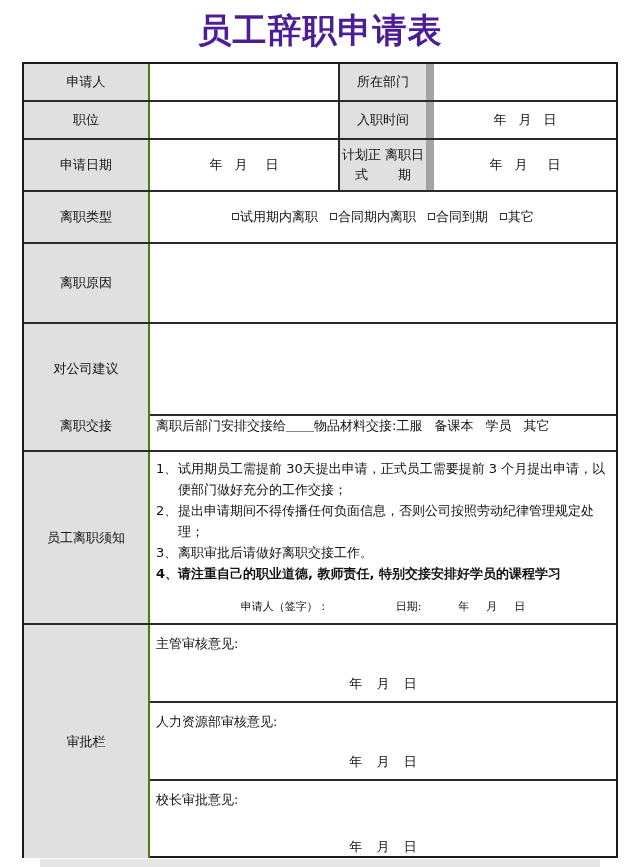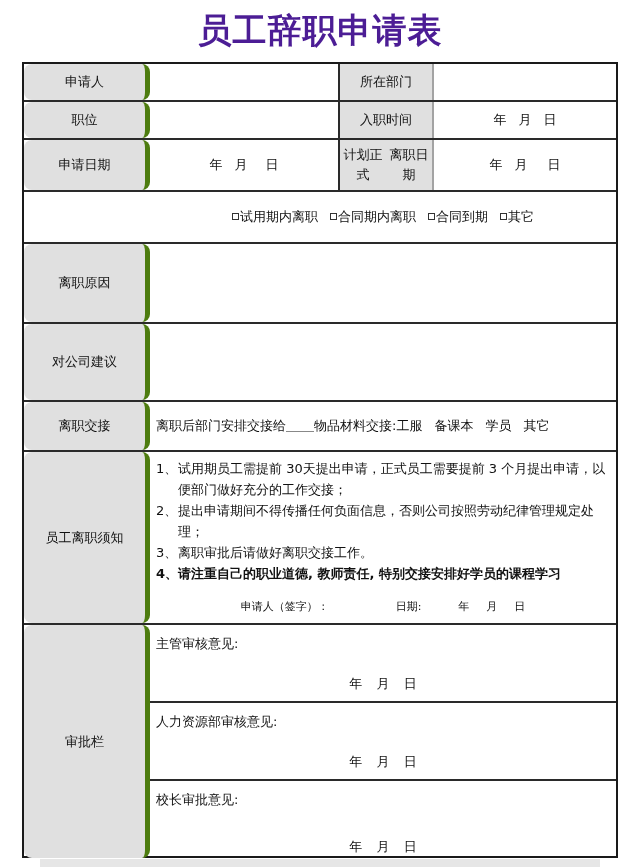--- a/index.html
+++ b/index.html
@@ -10,23 +10,23 @@
     font-size: 34px; font-weight: bold; letter-spacing: 1px; color: #4c1d95;
   }
   .form {
     position: absolute; left: 22px; top: 62px; width: 596px; height: 796px;
     border: 2px solid #1a1a1a;
   }
   .row { position: absolute; left: 0; width: 592px; border-bottom: 2px solid #2a2a2a; }
   .row.last { border-bottom: none; }
   .cell { position: absolute; top: 0; height: 100%; display: flex; align-items: center; justify-content: center; font-size: 13px; }
   .lbl { background: #e0e0e0; }
-  .c1 { left: 0; width: 126px; border-right: 5px solid #4d7c0f; border-radius: 8px; }
+  .c1 { left: 0; width: 126px; border-right: 2px solid #4d7c0f; }
   .c2 { left: 126px; width: 190px; border-right: 2px solid #2a2a2a; }
-  .c3 { left: 316px; width: 94px; border-right: 2px solid #a3a3a3; text-align: center; line-height: 20px; }
+  .c3 { left: 316px; width: 94px; border-right: 8px solid #a3a3a3; text-align: center; line-height: 20px; }
   .c4 { left: 410px; width: 182px; }
   .wide { left: 126px; width: 466px; }
   .ymd span { display: inline-block; margin: 0 6px; }
   .checks span { margin: 0 6px; }
   .box { display: inline-block; width: 7px; height: 7px; border: 1px solid #333; margin-right: 1px; vertical-align: middle; position: relative; top: -1px; }
   .handover { justify-content: flex-start; padding-left: 6px; }
   .blank { display: inline-block; width: 28px; border-bottom: 1px solid #888; height: 12px; vertical-align: bottom; }
   .gap { display: inline-block; width: 12px; }
   .notice { position: absolute; left: 126px; top: 0; width: 466px; height: 100%; padding: 6px 6px 0 6px; font-size: 13px; line-height: 21px; }
   .notice .item { display: flex; }
@@ -78,34 +78,35 @@
       <div>离职日期</div>
     </div>
     <div class="cell c4 ymd">
       <span>年</span>
       <span>月</span>
       <span style="margin-left:14px;">日</span>
     </div>
   </div>
 
   <div class="row" style="top:128px;height:52px;">
+    <div class="cell lbl c1">离职类型</div>
     <div class="cell wide checks">
       <span><i class="box"></i><b style="font-weight:normal">试用期内离职</b></span>
       <span><i class="box"></i><b style="font-weight:normal">合同期内离职</b></span>
       <span><i class="box"></i><b style="font-weight:normal">合同到期</b></span>
       <span><i class="box"></i><b style="font-weight:normal">其它</b></span>
     </div>
   </div>
 
   <div class="row" style="top:180px;height:80px;">
     <div class="cell lbl c1">离职原因</div>
     <div class="cell wide"></div>
   </div>
 
-  <div class="row" style="top:260px;height:78px;">
+  <div class="row" style="top:260px;height:92px;">
     <div class="cell lbl c1">对公司建议</div>
     <div class="cell wide"></div>
   </div>
 
   <div class="row" style="top:338px;height:50px;">
     <div class="cell lbl c1">离职交接</div>
     <div class="cell wide handover">
       <span>离职后部门安排交接给</span>
       <span class="blank"></span>
       <span>物品材料交接:工服</span>

